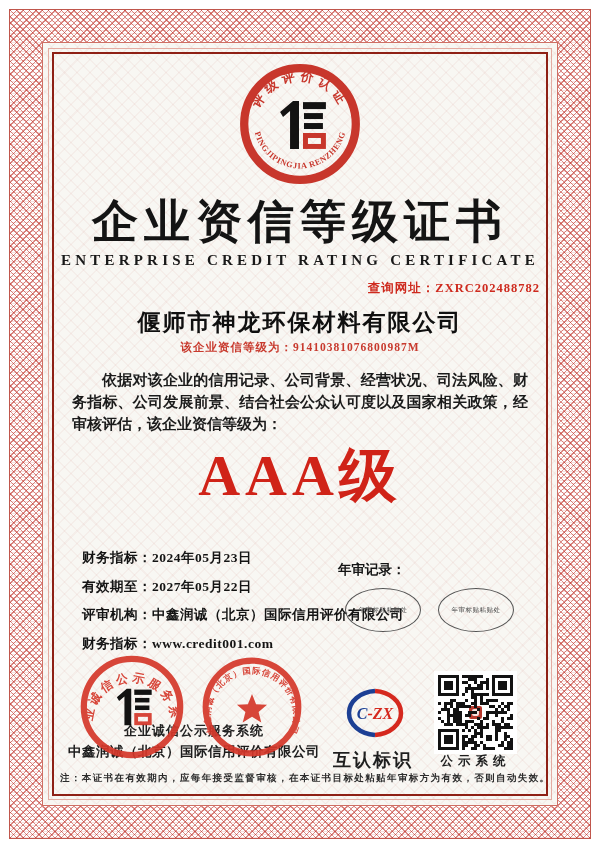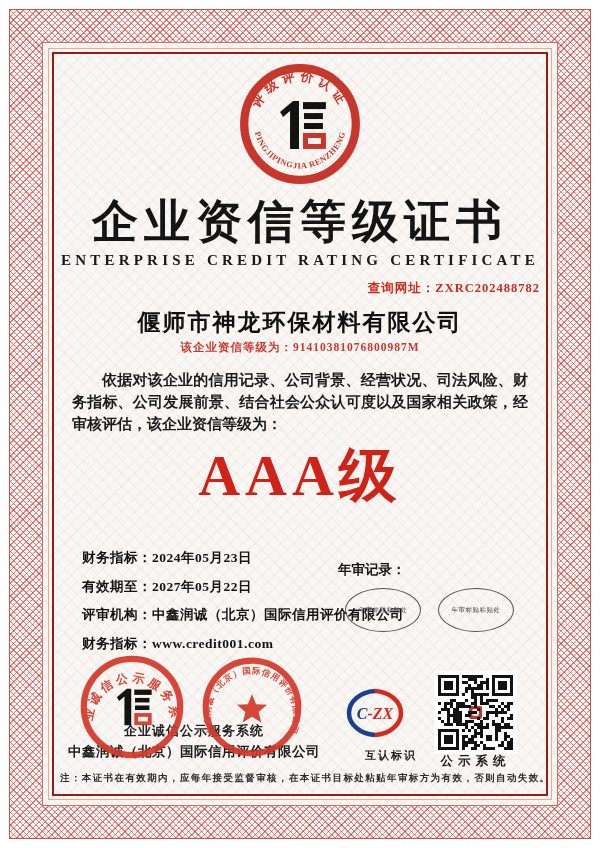--- a/index.html
+++ b/index.html
@@ -56,21 +56,21 @@
   .seal-captions{left:56px;top:722px;width:276px;text-align:center;z-index:1;}
   .cap1{font-size:13px;font-weight:bold;color:#222;letter-spacing:1px;}
   .cap2{font-size:13.5px;font-weight:bold;color:#1c1c1c;margin-top:3px;letter-spacing:.5px;}
 
   .seal{opacity:.92;z-index:2;}
   .seal-left{left:79px;top:654px;width:106px;height:106px;}
   .seal-right{left:201px;top:656px;width:102px;height:102px;}
   .seal-top{left:238px;top:62px;width:124px;height:124px;}
 
   .czx{left:343px;top:687px;width:64px;height:52px;}
-  .czx-label{left:333px;top:748px;width:84px;text-align:right;font-size:11px;
+  .czx-label{left:333px;top:748px;width:84px;text-align:left;font-size:18px;
     font-weight:bold;color:#1e1e1e;letter-spacing:2px;}
 
   .qr{left:434px;top:671px;width:83px;height:83px;background:#fff;padding:0;}
   .qr-inner{position:absolute;left:4px;top:4px;width:75px;height:75px;}
   .qr-inner i{position:absolute;width:3px;height:3px;background:#121212;}
   .finder{position:absolute;width:15px;height:15px;border:3px solid #121212;background:#fff;}
   .finder::after{content:"";position:absolute;left:3px;top:3px;width:9px;height:9px;background:#121212;}
   .f-tl{left:0;top:0;} .f-tr{right:0;top:0;} .f-bl{left:0;bottom:0;}
   .qr-logo{position:absolute;left:50%;top:50%;width:17px;height:17px;margin:-8.5px 0 0 -8.5px;
     background:#b District;background:#b7392e;border-radius:4px;border:2px solid #fff;box-sizing:border-box;}

